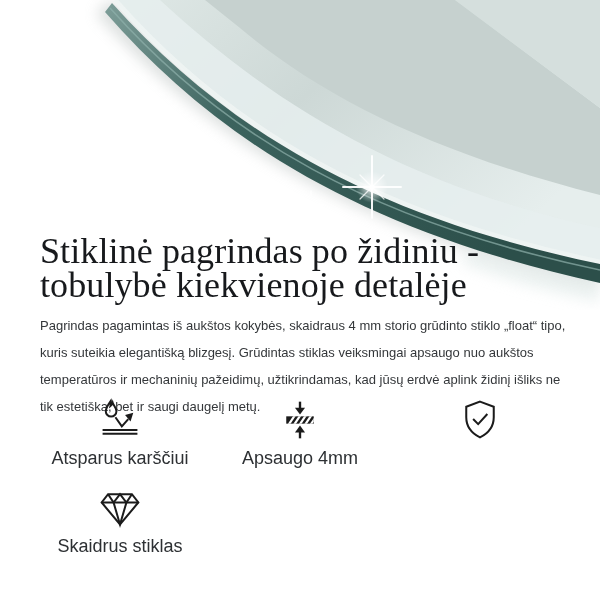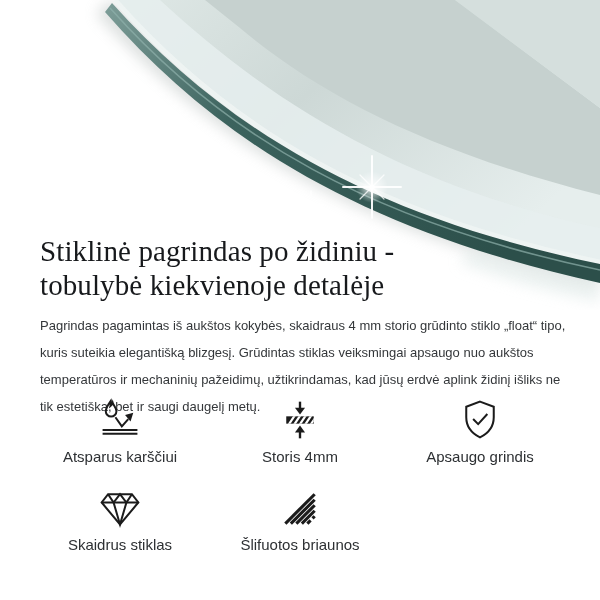--- a/index.html
+++ b/index.html
@@ -8,21 +8,21 @@
 
   .hero {
     position: absolute; top: 0; left: 0; width: 600px; height: 310px;
     display: block;
   }
 
   .page-title {
     position: absolute; left: 40px; top: 234px; width: 520px;
     font-family: "Liberation Serif", serif;
     font-weight: 400;
-    font-size: 29px; line-height: 34px;
+    font-size: 36px; line-height: 34px;
     color: #17191c;
     letter-spacing: 0.1px;
   }
   .page-title span { display: block; }
 
   .description {
     position: absolute; left: 40px; top: 312px; width: 528px;
     font-size: 13px; line-height: 27px;
     color: #34373a;
   }
@@ -33,21 +33,21 @@
     grid-template-columns: repeat(3, 1fr);
     row-gap: 14px;
   }
   .feature-cell {
     display: flex; flex-direction: column; align-items: center;
     height: 74px;
   }
   .feature-cell svg { width: 44px; height: 44px; display: block; }
   .feature-label {
     margin-top: 6px;
-    font-size: 15px; color: #2d3033;
+    font-size: 18px; color: #2d3033;
     text-align: right; white-space: nowrap;
   }
 
   .icon-stroke { stroke: #1b1b1b; stroke-width: 2.2; fill: none; }
   .icon-fill   { fill: #1b1b1b; }
 </style>
 </head>
 <body>
 
 <svg class="hero" viewBox="0 0 600 310" aria-hidden="true">
@@ -140,48 +140,35 @@
         <line x1="17" y1="30" x2="25" y2="18"></line>
         <line x1="23" y1="30" x2="31" y2="18"></line>
         <line x1="29" y1="30" x2="37" y2="18"></line>
         <line x1="35" y1="30" x2="43" y2="18"></line>
       </g>
       <line x1="24" y1="4" x2="24" y2="11" stroke="#1b1b1b" stroke-width="2.6"></line>
       <polygon class="icon-fill" points="24,18 18.5,10.5 29.5,10.5"></polygon>
       <line x1="24" y1="44" x2="24" y2="37" stroke="#1b1b1b" stroke-width="2.6"></line>
       <polygon class="icon-fill" points="24,30 18.5,37.5 29.5,37.5"></polygon>
     </svg>
-    <div class="feature-label">Storis 4mm</div>
+    <div class="feature-label">Apsaugo 4mm</div>
   </div>
 
   <div class="feature-cell">
     <svg viewBox="0 0 48 48">
       <path class="icon-stroke" d="M24,4 L39,9.5 L39,21 C39,31 33,38.5 24,43 C15,38.5 9,31 9,21 L9,9.5 Z"></path>
       <polyline class="icon-stroke" points="16.5,23 22,28.5 32,17.5"></polyline>
     </svg>
-    <div class="feature-label">Apsaugo grindis</div>
   </div>
 
   <div class="feature-cell">
     <svg viewBox="0 0 48 48">
       <path class="icon-stroke" d="M11,9 L37,9 L44,18 L24,42 L4,18 Z"></path>
       <line class="icon-stroke" x1="4" y1="18" x2="44" y2="18"></line>
       <polyline class="icon-stroke" points="11,9 17,18 24,9 31,18 37,9"></polyline>
       <polyline class="icon-stroke" points="17,18 24,42 31,18"></polyline>
     </svg>
     <div class="feature-label">Skaidrus stiklas</div>
   </div>
 
-  <div class="feature-cell">
-    <svg viewBox="0 0 48 48">
-      <g stroke="#1b1b1b" stroke-width="3.4">
-        <line x1="8" y1="41" x2="40" y2="9"></line>
-        <line x1="14" y1="41" x2="40" y2="15"></line>
-        <line x1="20" y1="41" x2="40" y2="21"></line>
-        <line x1="26" y1="41" x2="40" y2="27"></line>
-        <line x1="32" y1="41" x2="40" y2="33" stroke-dasharray="5 3"></line>
-      </g>
-    </svg>
-    <div class="feature-label">Šlifuotos briaunos</div>
-  </div>
 
 
 </div>
 
 </body></html>

